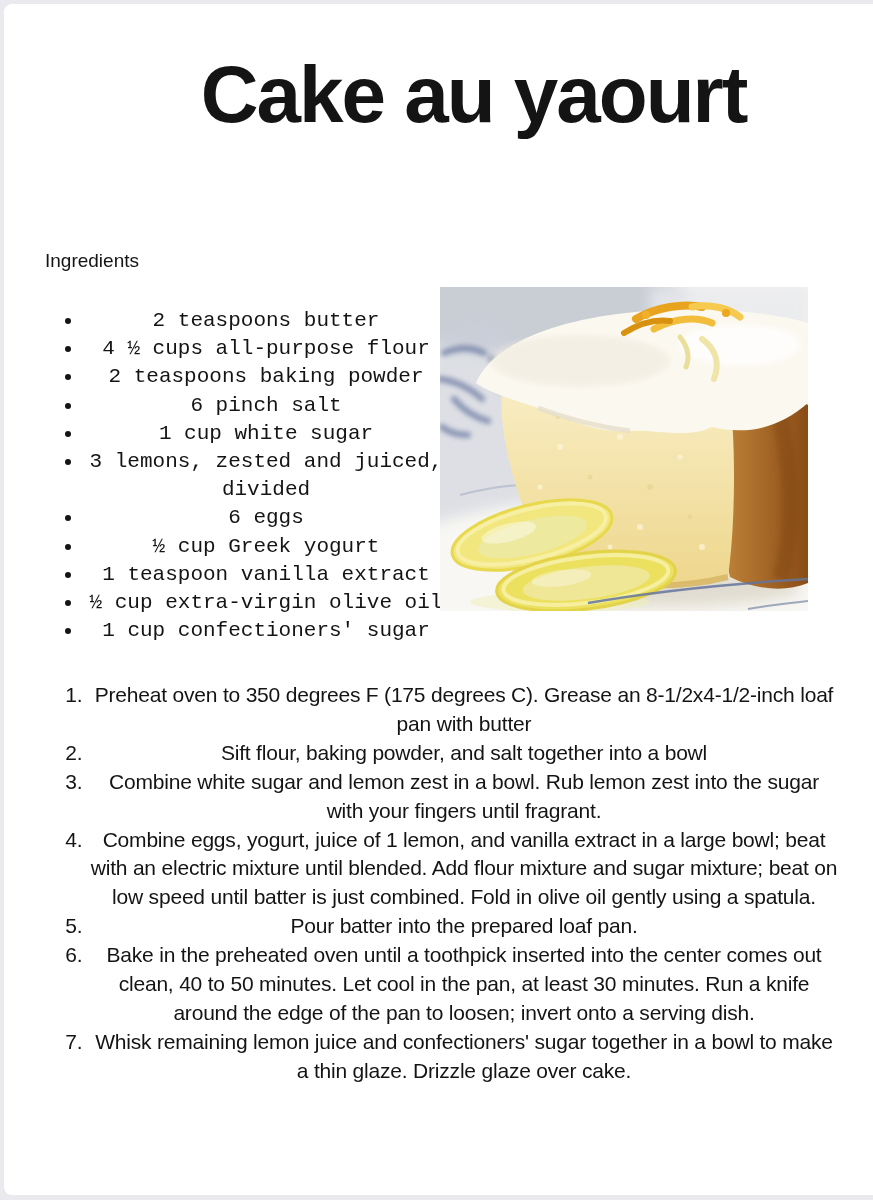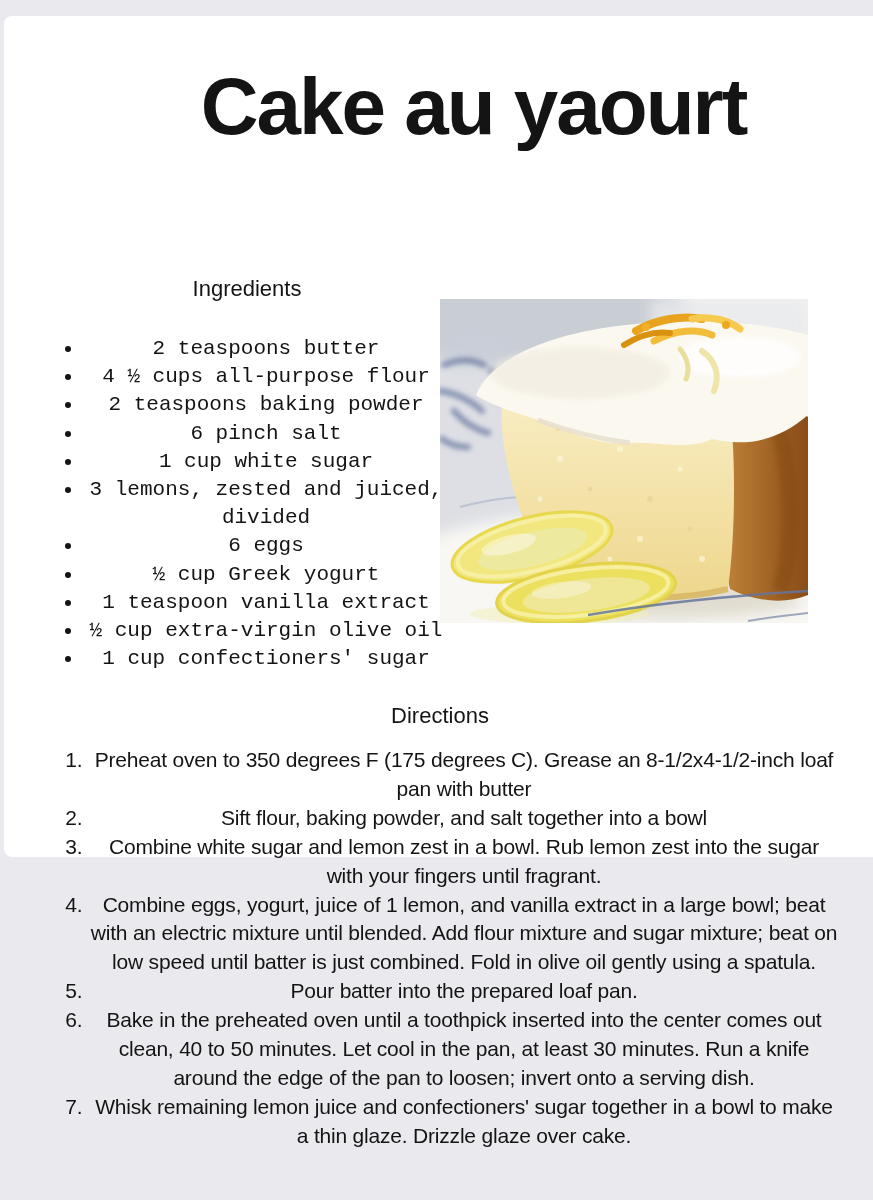--- a/index.html
+++ b/index.html
@@ -11,46 +11,45 @@
   body{
     width:873px;height:1200px;
     background:var(--canvas-bg);
     position:relative;
     font-family:"Liberation Sans", sans-serif;
     color:var(--text);
     overflow:hidden;
   }
   .page{
     position:absolute;
-    left:4px;top:16px;
-    width:869px;height:841px;
+    left:4px;top:4px;
+    width:869px;height:1191px;
     background:var(--page-bg);
     border-radius:8px 0 0 8px;
   }
   .title{
     margin:0;
     padding:46px 0 0 70px;
     font-size:80px;
     line-height:90px;
     font-weight:800;
     letter-spacing:-2px;
     text-align:center;
     white-space:nowrap;
   }
   .ingredients{
     position:absolute;
     left:41px;top:243px;
     width:404px;
   }
   .section-heading{
-    margin:16px;
-    font-size:22px;
+    margin:0;
+    font-size:19px;
     line-height:28px;
     font-weight:400;
-    text-align:center;
   }
   .ingredients ul{
     margin:32px 0 0 0;
     padding:0 0 0 38px;
     list-style:disc outside;
     font-family:Liberation Mono, monospace;
   }
   .ingredients li{
     font-size:21px;
     line-height:28.2px;
@@ -196,21 +195,20 @@
       </g>
 
       <g stroke="#64749b" fill="none">
         <path d="M 148,316 C 230,302 300,296 368,292" stroke-width="2.5" opacity="0.85"></path>
         <path d="M 308,322 C 330,318 350,316 368,314" stroke-width="2" opacity="0.6"></path>
       </g>
     </svg>
   </div>
 
   <section class="directions">
-    <h2 class="section-heading">Directions</h2>
     <ol>
         <li>Preheat oven to 350 degrees F (175 degrees C). Grease an 8-1/2x4-1/2-inch loaf pan with butter</li>
         <li>Sift flour, baking powder, and salt together into a bowl</li>
         <li>Combine white sugar and lemon zest in a bowl. Rub lemon zest into the sugar with your fingers until fragrant.</li>
         <li>Combine eggs, yogurt, juice of 1 lemon, and vanilla extract in a large bowl; beat with an electric mixture until blended. Add flour mixture and sugar mixture; beat on low speed until batter is just combined. Fold in olive oil gently using a spatula.</li>
         <li>Pour batter into the prepared loaf pan.</li>
         <li>Bake in the preheated oven until a toothpick inserted into the center comes out clean, 40 to 50 minutes. Let cool in the pan, at least 30 minutes. Run a knife around the edge of the pan to loosen; invert onto a serving dish.</li>
         <li>Whisk remaining lemon juice and confectioners' sugar together in a bowl to make a thin glaze. Drizzle glaze over cake.</li>
       </ol>
   </section>

